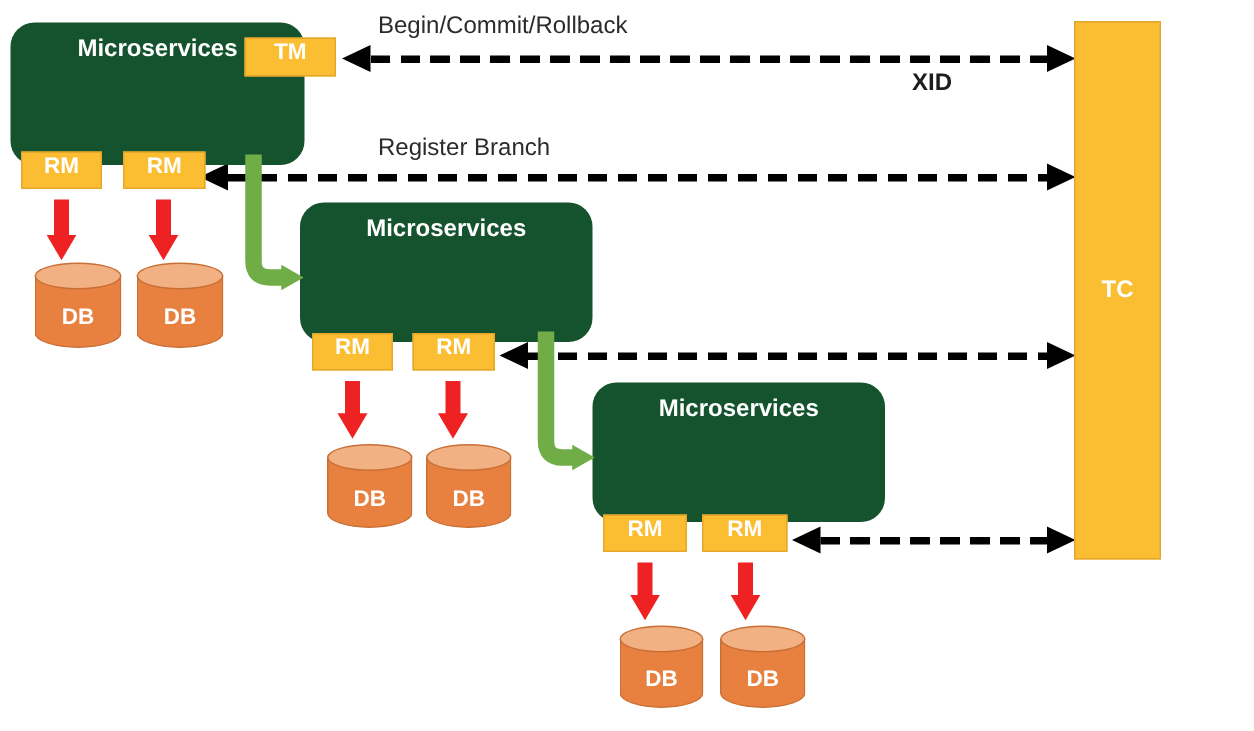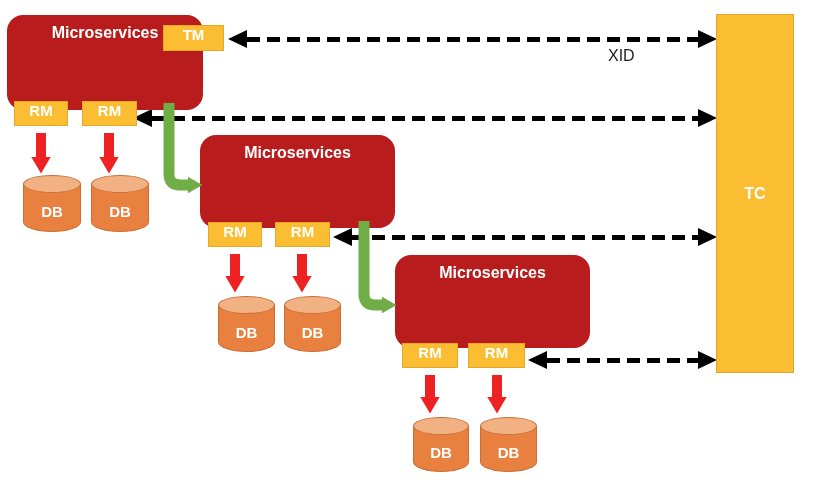--- a/index.html
+++ b/index.html
@@ -2,33 +2,33 @@
 <html><head>
 <meta charset="utf-8">
 <style>
   html,body{margin:0;padding:0;background:#fff;}
   .canvas{
     position:relative;width:836px;height:487px;background:#ffffff;overflow:hidden;
     font-family:"Liberation Sans",sans-serif;
   }
   
   .svc{
-    position:absolute;background:#b91c1c;border-radius:16px;
+    position:absolute;background:#14532d;border-radius:16px;
     color:#fff;font-weight:bold;font-size:16px;text-align:center;
     box-sizing:border-box;padding-top:9px;z-index:2;
   }
   
   .badge{
     position:absolute;background:#FBBE33;border:1px solid #E6A72A;
     color:#fff;font-weight:bold;font-size:15px;
     display:flex;align-items:flex-start;justify-content:center;
     box-sizing:border-box;z-index:3;
   }
   .tc{
-    position:absolute;left:716px;top:14px;width:78px;height:359px;
+    position:absolute;left:716px;top:14px;width:58px;height:359px;
     background:#FBBE33;border:1px solid #E2A52E;color:#fff;font-weight:bold;font-size:16px;
     display:flex;align-items:center;justify-content:center;box-sizing:border-box;z-index:2;
   }
   
   .db{position:absolute;z-index:2;margin-left:11px;}
   .db .top{
     position:absolute;top:0;left:0;right:0;height:18px;background:#F2B183;
     border:1.5px solid #C96F35;border-radius:50%;box-sizing:border-box;z-index:2;
   }
   .db .body{
@@ -38,21 +38,21 @@
     display:flex;align-items:center;justify-content:center;
     color:#fff;font-weight:bold;font-size:15px;padding-top:8px;
   }
   
   .darrow{position:absolute;display:flex;align-items:center;height:18px;z-index:1;}
   .dhead-l{width:0;height:0;border-top:9px solid transparent;border-bottom:9px solid transparent;border-right:19px solid #000;}
   .dhead-r{width:0;height:0;border-top:9px solid transparent;border-bottom:9px solid transparent;border-left:19px solid #000;}
   .dshaft{flex:1;height:5px;background:repeating-linear-gradient(90deg,#000 0 13px,transparent 13px 20px);}
   
   .lbl{position:absolute;color:#2b2b2b;font-size:16px;white-space:nowrap;z-index:7;}
-  .lbl.bold{font-weight:normal;color:#1d1d1d;}
+  .lbl.bold{font-weight:bold;color:#1d1d1d;}
   
   .overlay{position:absolute;left:0;top:0;z-index:6;pointer-events:none;}
 </style>
 </head>
 <body>
 
 <div class="canvas">
 
   <div class="darrow" style="left:228px;top:30px;width:489px;">
     <div class="dhead-l"></div>
@@ -150,15 +150,17 @@
     <path d="M109,133 L109,157" stroke="#EE2222" stroke-width="10" marker-end="url(#redhead)"></path>
     <path d="M235,254 L235,276" stroke="#EE2222" stroke-width="10" marker-end="url(#redhead)"></path>
     <path d="M302,254 L302,276" stroke="#EE2222" stroke-width="10" marker-end="url(#redhead)"></path>
     <path d="M430,375 L430,397" stroke="#EE2222" stroke-width="10" marker-end="url(#redhead)"></path>
     <path d="M497,375 L497,397" stroke="#EE2222" stroke-width="10" marker-end="url(#redhead)"></path>
 
     <path d="M169,103 L169,174 Q169,185 180,185 L188,185" fill="none" stroke="#70AD47" stroke-width="11" marker-end="url(#greenhead)"></path>
     <path d="M364,221 L364,294 Q364,305 375,305 L382,305" fill="none" stroke="#70AD47" stroke-width="11" marker-end="url(#greenhead)"></path>
   </svg>
 
+  <div class="lbl" style="left:252px;top:9px;">Begin/Commit/Rollback</div>
   <div class="lbl bold" style="left:608px;top:47px;">XID</div>
+  <div class="lbl" style="left:252px;top:90px;">Register Branch</div>
 
 </div>
 
 </body></html>

